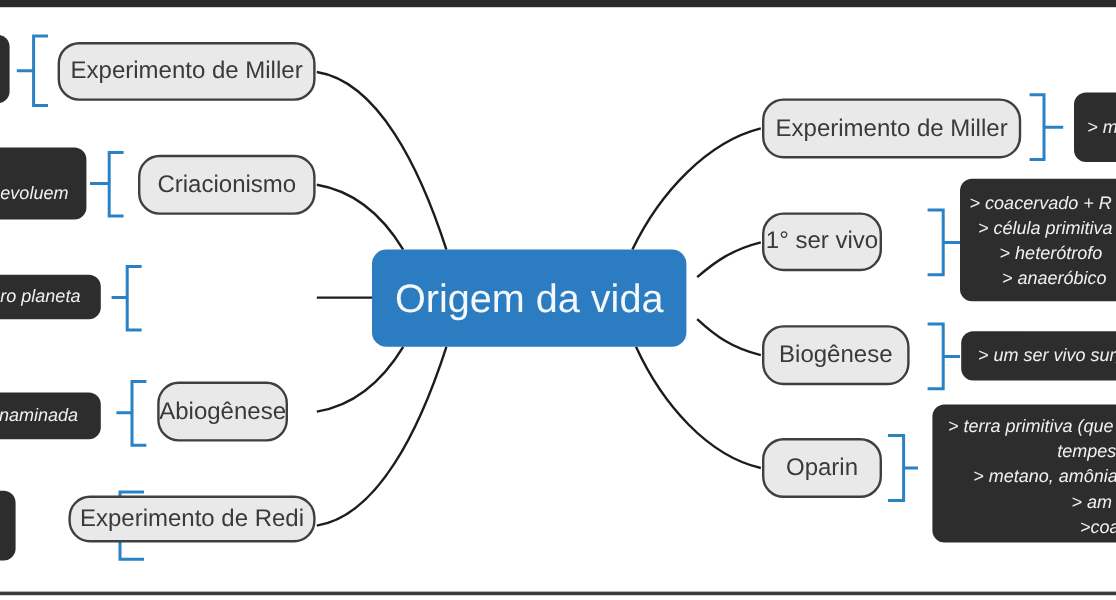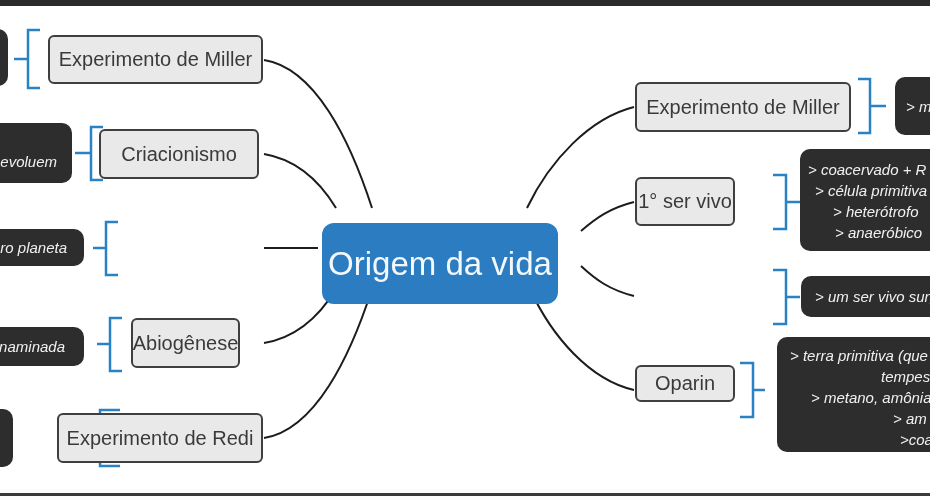--- a/index.html
+++ b/index.html
@@ -7,21 +7,21 @@
     width:930px;height:500px;position:relative;overflow:hidden;
     background:#ffffff;font-family:"Liberation Sans",sans-serif;
   }
   #stage{position:absolute;inset:0;width:930px;height:500px;}
   svg.wires{position:absolute;left:0;top:0;z-index:1;}
   .topbar{position:absolute;left:0;top:0;width:930px;height:6px;background:#2b2b2b;z-index:3;}
   .bottombar{position:absolute;left:0;top:493px;width:930px;height:3px;background:#3b3b3b;z-index:3;}
 
   .node{
     position:absolute;z-index:2;box-sizing:border-box;
-    background:#e9e9e9;border:2px solid #3f3f3f;border-radius:6px;
+    background:#e9e9e9;border:2px solid #3f3f3f;border-radius:18px;
     display:flex;align-items:center;justify-content:center;
     font-size:20px;color:#3a3a3a;white-space:nowrap;
   }
   .center-node{
     position:absolute;z-index:2;box-sizing:border-box;
     background:#2b7cc1;border-radius:12px;
     display:flex;align-items:center;justify-content:center;
     font-size:33px;color:#f4f8fb;white-space:nowrap;
   }
   .ann{
@@ -60,30 +60,31 @@
       <path d="M 858 79 H 870 V 133 H 858 M 870 106 H 886"></path>
       <path d="M 773 175 H 786 V 229 H 773 M 786 202 H 800"></path>
       <path d="M 773 270 H 786 V 324 H 773 M 786 297 H 800"></path>
       <path d="M 740 363 H 753 V 417 H 740 M 753 390 H 765"></path>
     </g>
   </svg>
 
   <div class="topbar"></div>
   <div class="bottombar"></div>
 
-  <div class="center-node" style="left:322px;top:208px;width:236px;height:81px;margin-top:15px;">Origem da vida</div>
+  <div class="center-node" style="left:310px;top:208px;width:262px;height:81px;">Origem da vida</div>
 
   <div class="node" style="left:48px;top:35px;width:215px;height:49px;">Experimento de Miller</div>
-  <div class="node" style="left:99px;top:129px;width:160px;height:50px;">Criacionismo</div>
+  <div class="node" style="left:115px;top:129px;width:148px;height:50px;">Criacionismo</div>
   <div class="node" style="left:131px;top:318px;width:109px;height:50px;">Abiogênese</div>
-  <div class="node" style="left:57px;top:413px;width:206px;height:50px;">Experimento de Redi</div>
+  <div class="node" style="left:57px;top:413px;width:206px;height:39px;">Experimento de Redi</div>
 
   <div class="node" style="left:635px;top:82px;width:216px;height:50px;">Experimento de Miller</div>
   <div class="node" style="left:635px;top:177px;width:100px;height:49px;">1° ser vivo</div>
-  <div class="node" style="left:635px;top:365px;width:100px;height:37px;">Oparin</div>
+  <div class="node" style="left:635px;top:271px;width:123px;height:50px;">Biogênese</div>
+  <div class="node" style="left:635px;top:365px;width:100px;height:50px;">Oparin</div>
 
   <div class="ann" style="left:-150px;top:29px;width:158px;height:57px;"></div>
   <div class="ann v-end ta-right" style="left:-160px;top:123px;width:232px;height:60px;padding:0 15px 11px 0;">
     <span class="ln">evoluem</span>
   </div>
   <div class="ann v-center ta-right" style="left:-150px;top:229px;width:234px;height:37px;padding-right:17px;">
     <span class="ln">ro planeta</span>
   </div>
   <div class="ann v-center ta-right" style="left:-150px;top:327px;width:234px;height:39px;padding-right:19px;">
     <span class="ln">inaminada</span>

